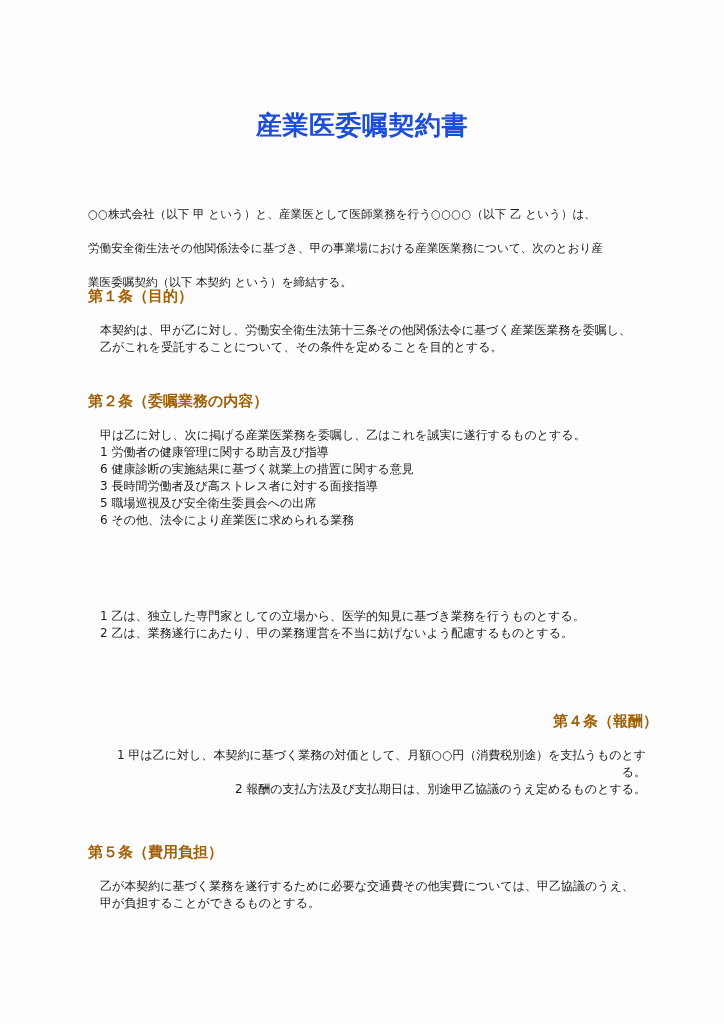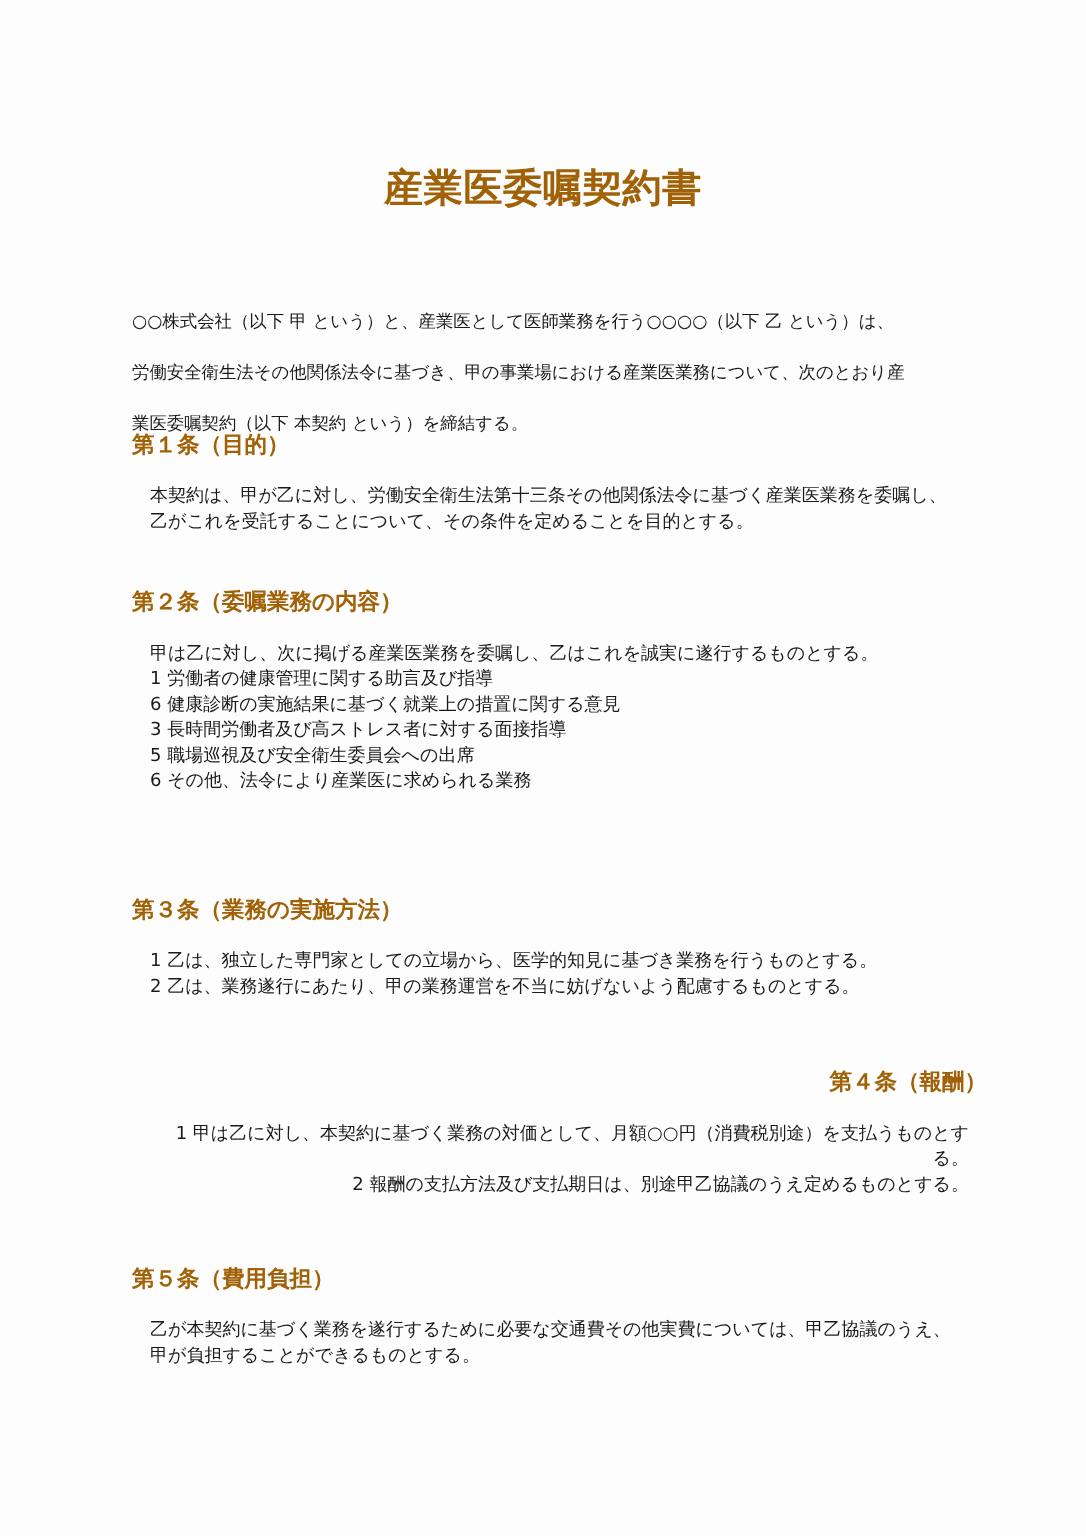--- a/index.html
+++ b/index.html
@@ -24,21 +24,21 @@
     }
     .doc-title {
       position: absolute;
       top: 108px;
       left: 0;
       width: 724px;
       text-align: center;
       font-size: 26px;
       font-weight: bold;
       letter-spacing: 0.5px;
-      color: #a16207;
+      color: #1d4ed8;
       margin: 0;
     }
     .preamble {
       position: absolute;
       left: 88px;
       top: 189px;
       width: 560px;
       font-size: 11.6px;
       line-height: 17px;
       margin: 0;
@@ -93,21 +93,20 @@
       <span class="line">甲は乙に対し、次に掲げる産業医業務を委嘱し、乙はこれを誠実に遂行するものとする。</span>
       <span class="line">1 労働者の健康管理に関する助言及び指導</span>
       <span class="line">6 健康診断の実施結果に基づく就業上の措置に関する意見</span>
       <span class="line">3 長時間労働者及び高ストレス者に対する面接指導</span>
       <span class="line">5 職場巡視及び安全衛生委員会への出席</span>
       <span class="line">6 その他、法令により産業医に求められる業務</span>
     </div>
   </section>
 
   <section class="article" style="top:596px;">
-    <h2 class="article-heading">第３条（業務の実施方法）</h2>
     <div class="article-body">
       <span class="line">1 乙は、独立した専門家としての立場から、医学的知見に基づき業務を行うものとする。</span>
       <span class="line">2 乙は、業務遂行にあたり、甲の業務運営を不当に妨げないよう配慮するものとする。</span>
     </div>
   </section>
 
   <section class="article" style="top:711px;text-align:right;">
     <h2 class="article-heading">第４条（報酬）</h2>
     <div class="article-body">
       <span class="line">1 甲は乙に対し、本契約に基づく業務の対価として、月額○○円（消費税別途）を支払うものとす</span>

